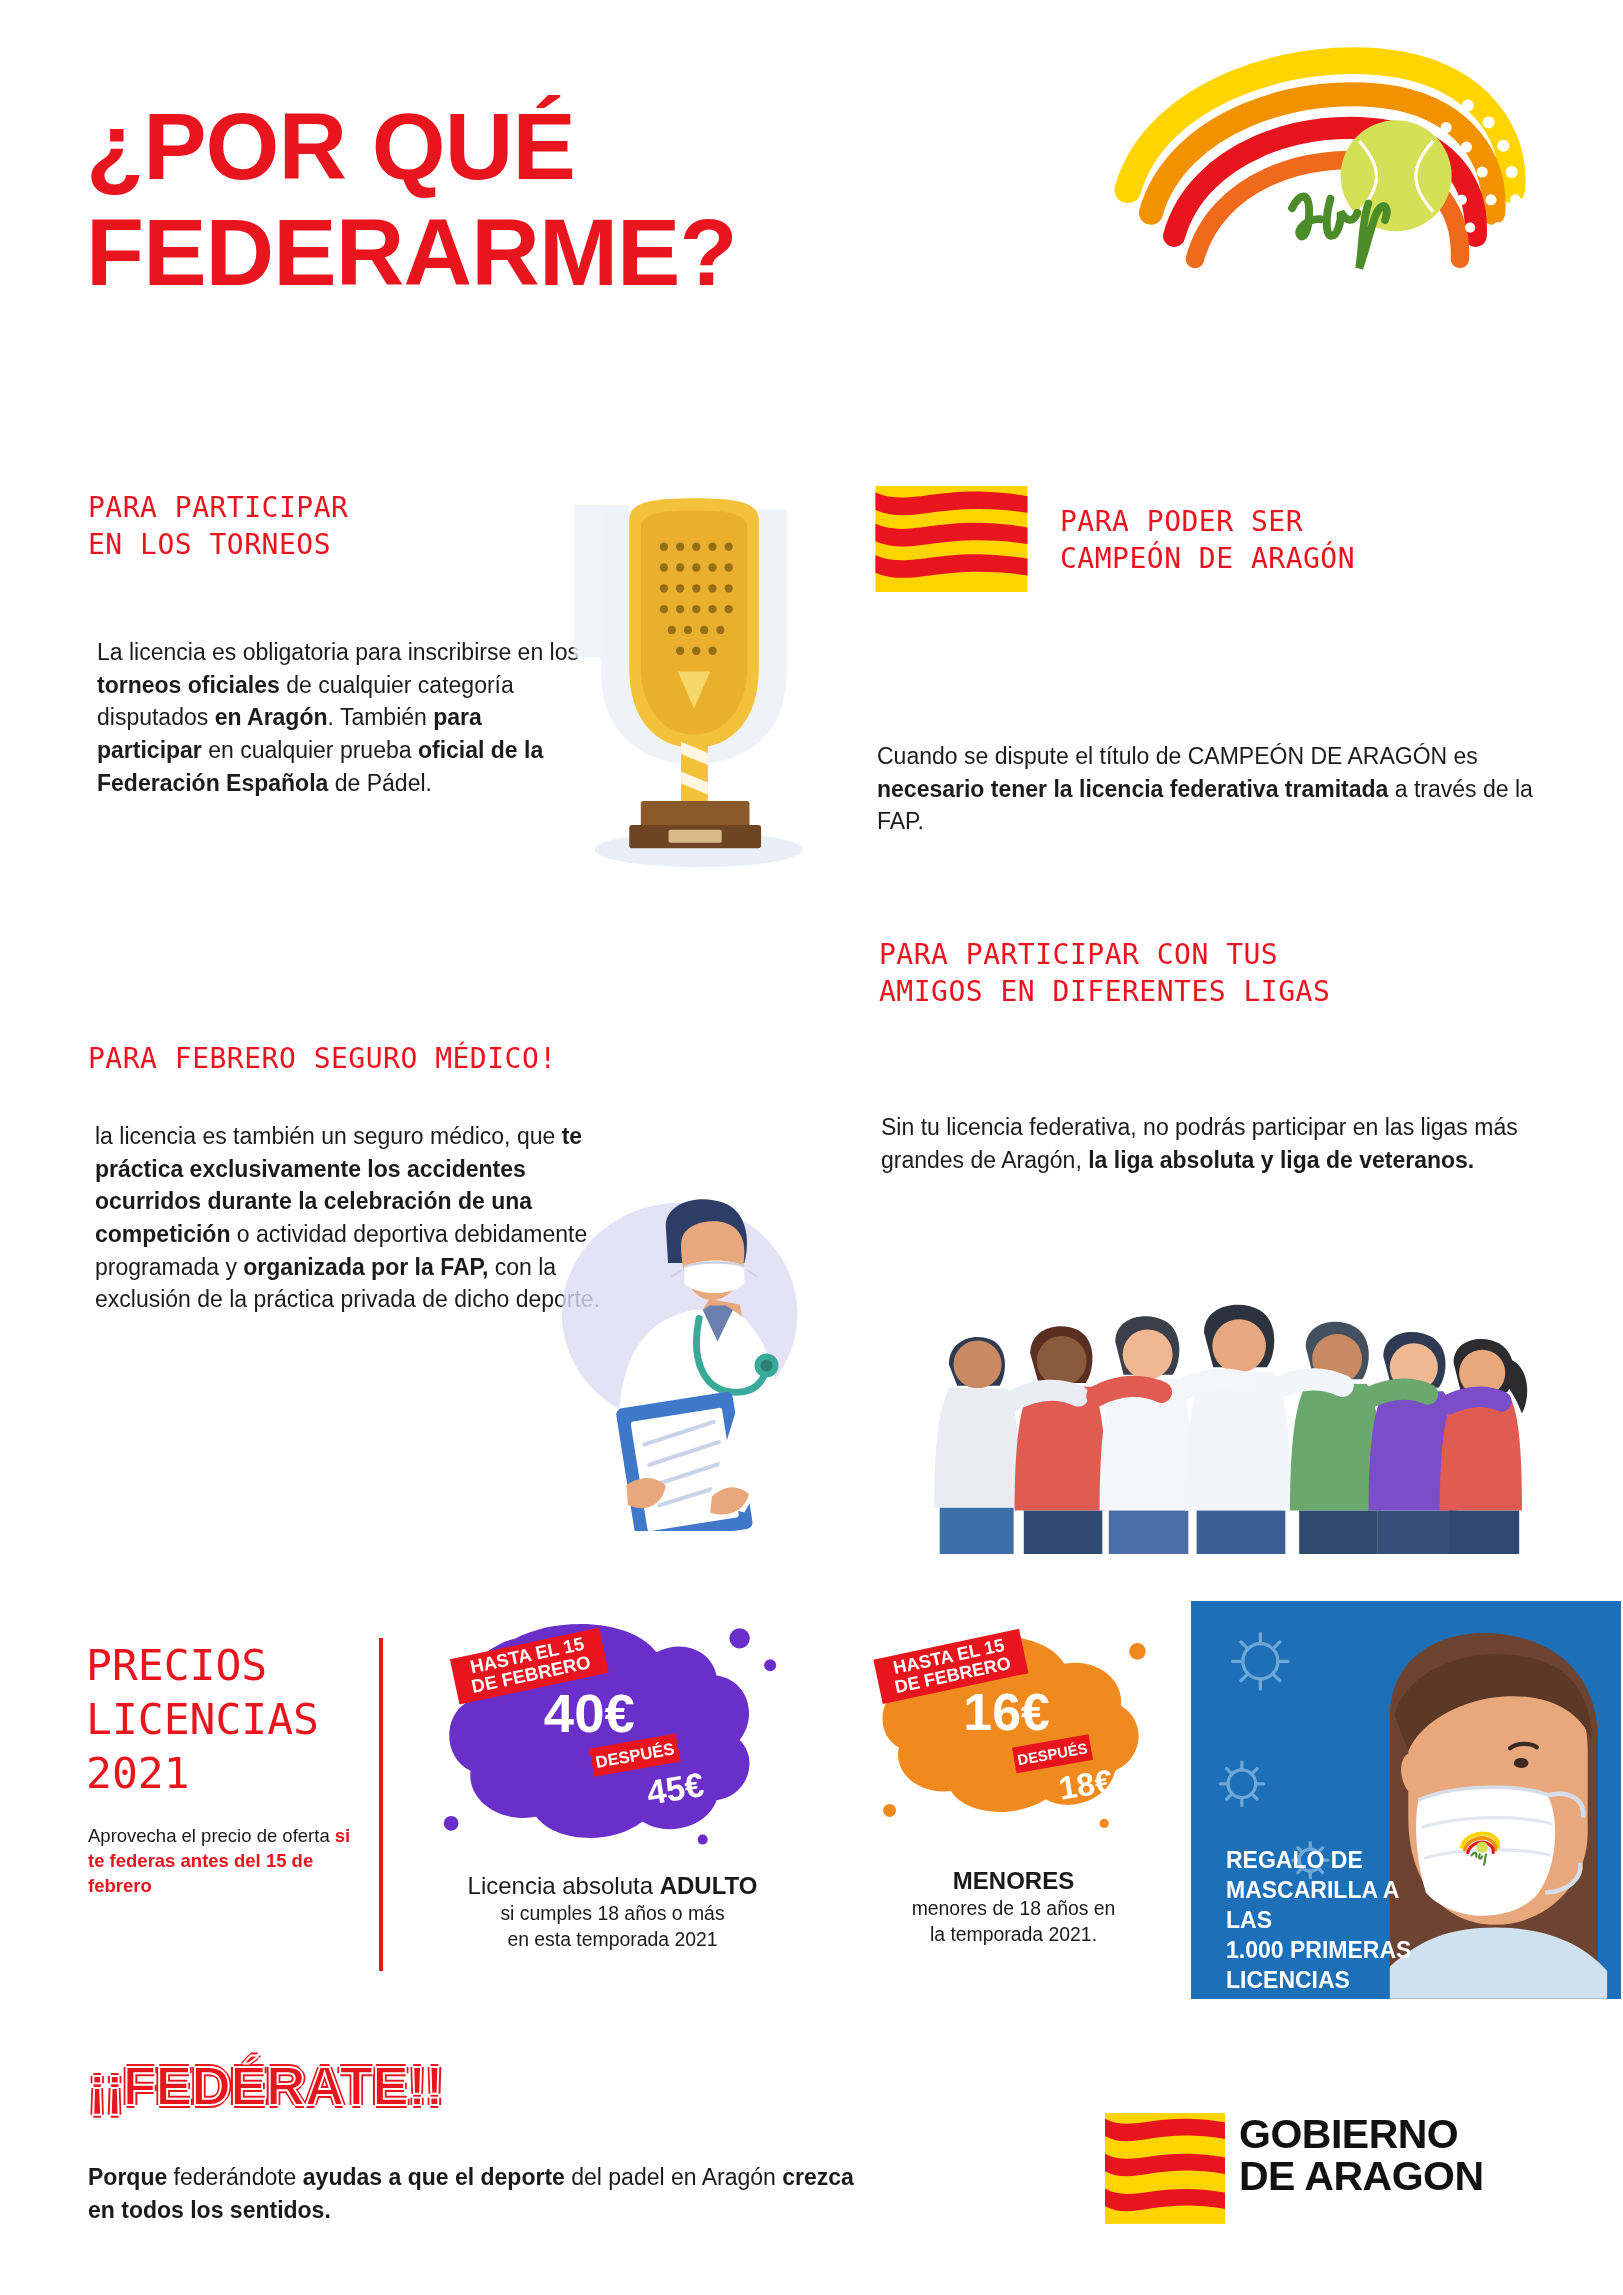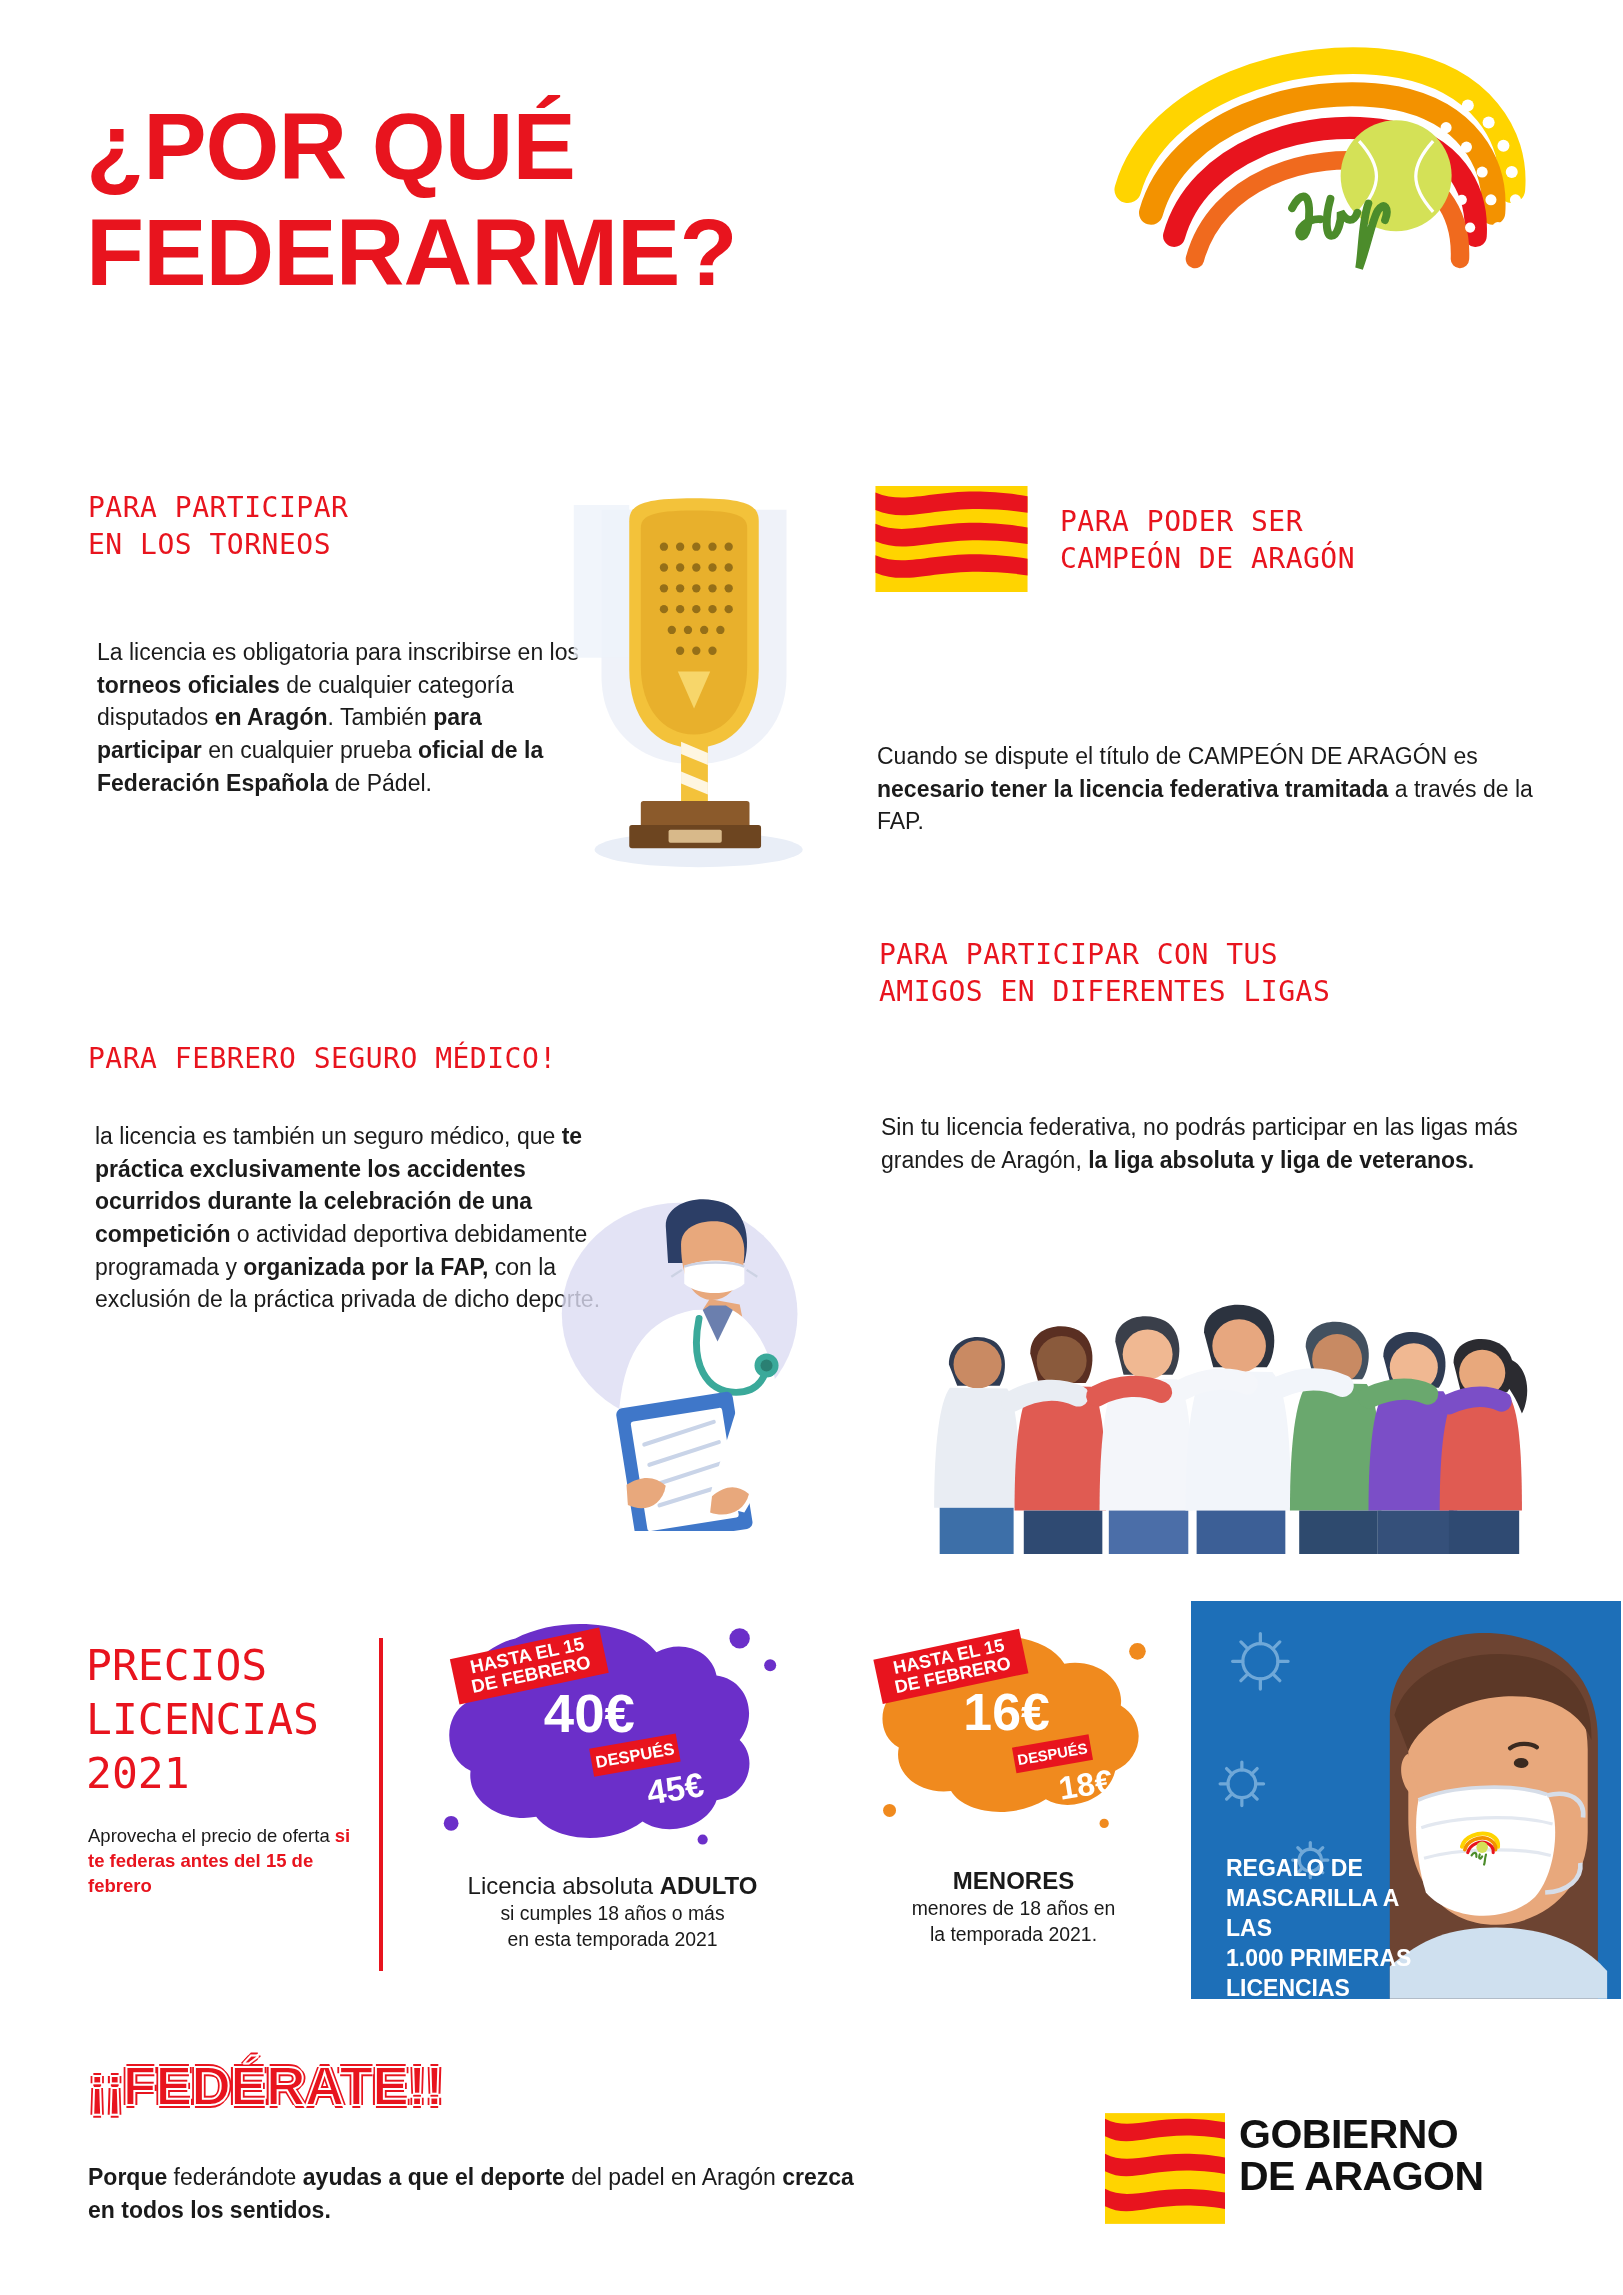--- a/index.html
+++ b/index.html
@@ -217,21 +217,20 @@
   }
   .mask-card-text {
     position: absolute;
     left: 35px;
     top: 245px;
     width: 208px;
     color: #ffffff;
     font-weight: bold;
     font-size: 23px;
     line-height: 1.3;
-    margin-top: 8px;
   }
 
   
   .federate {
     position: absolute;
     left: 88px;
     top: 2054px;
     font-weight: bold;
     font-size: 55px;
     letter-spacing: -0.9px;

